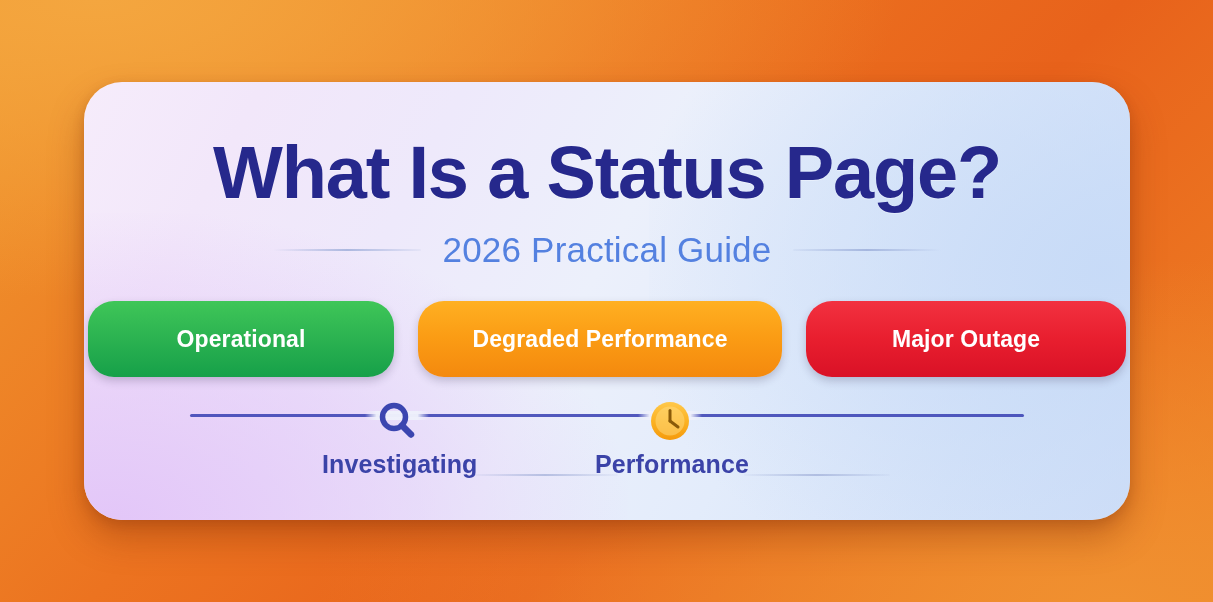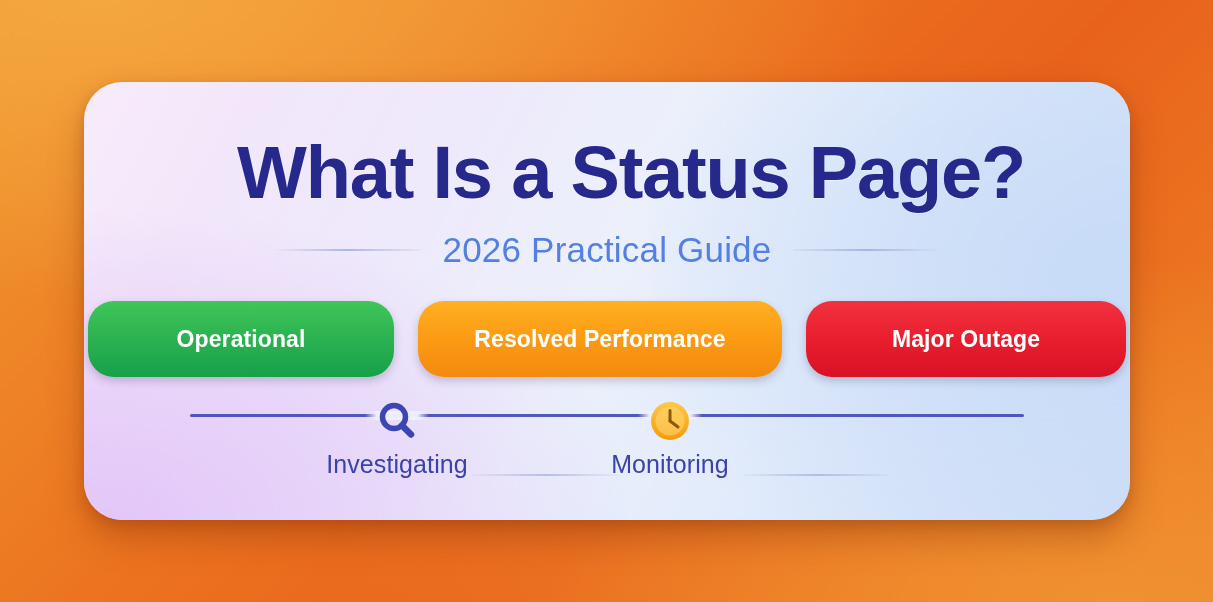--- a/index.html
+++ b/index.html
@@ -85,21 +85,20 @@
     width: 100%;
     text-align: center;
     font-family: "Liberation Sans", sans-serif;
     font-size: 74px;
     font-weight: bold;
     letter-spacing: -1.2px;
     color: #26288c;
     line-height: 1;
     white-space: nowrap;
     text-shadow: 0 1px 0 rgba(255,255,255,0.35);
-    padding-left: 24px;
   }
 
   
   #subtitle-row {
     position: absolute;
     top: 148px;
     left: 0;
     width: 100%;
     display: flex;
     align-items: center;
@@ -153,20 +152,21 @@
   .pill.orange { background: linear-gradient(180deg, #ffb022 0%, #fb9c14 48%, #f4890e 100%); min-width: 300px; }
   .pill.red    { background: linear-gradient(180deg, #f23140 0%, #e91f2f 48%, #d91126 100%); min-width: 256px; }
 
   
   #timeline {
     position: absolute;
     top: 316px;
     left: 0;
     width: 100%;
     height: 110px;
+    font-weight: bold;
   }
   #track {
     position: absolute;
     left: 106px;
     right: 106px;
     top: 16px;
     height: 3px;
     border-radius: 2px;
     background: #3b43b4;
     opacity: 0.88;
@@ -232,21 +232,21 @@
       <div id="title">What Is a Status Page?</div>
 
       <div id="subtitle-row">
         <span class="sub-rule left"></span>
         <span id="subtitle">2026 Practical Guide</span>
         <span class="sub-rule right"></span>
       </div>
 
       <div id="pills">
         <div class="pill green">Operational</div>
-        <div class="pill orange">Resolved Performance</div>
+        <div class="pill orange">Degraded Performance</div>
         <div class="pill red">Major Outage</div>
       </div>
 
       <div id="timeline">
         <div id="track"></div>
 
         <div id="label-rule-1" class="label-rule"></div>
         <div id="label-rule-2" class="label-rule"></div>
 
         <div class="node" id="node-investigating">
@@ -268,20 +268,20 @@
                   <stop offset="55%" stop-color="#fbb020"></stop>
                   <stop offset="100%" stop-color="#f59a0c"></stop>
                 </linearGradient>
               </defs>
               <circle cx="22" cy="22" r="19" fill="url(#clkg)"></circle>
               <circle cx="22" cy="22" r="14.5" fill="#ffd97a" opacity="0.55"></circle>
               <line x1="22" y1="22" x2="22" y2="11.5" stroke="#8a5a08" stroke-width="3" stroke-linecap="round"></line>
               <line x1="22" y1="22" x2="30" y2="28" stroke="#8a5a08" stroke-width="3" stroke-linecap="round"></line>
             </svg>
           </span>
-          <span class="label">Monitoring</span>
+          <span class="label">Performance</span>
         </div>
 
       </div>
 
     </div>
   </div>
 </div>
 
 </body></html>

